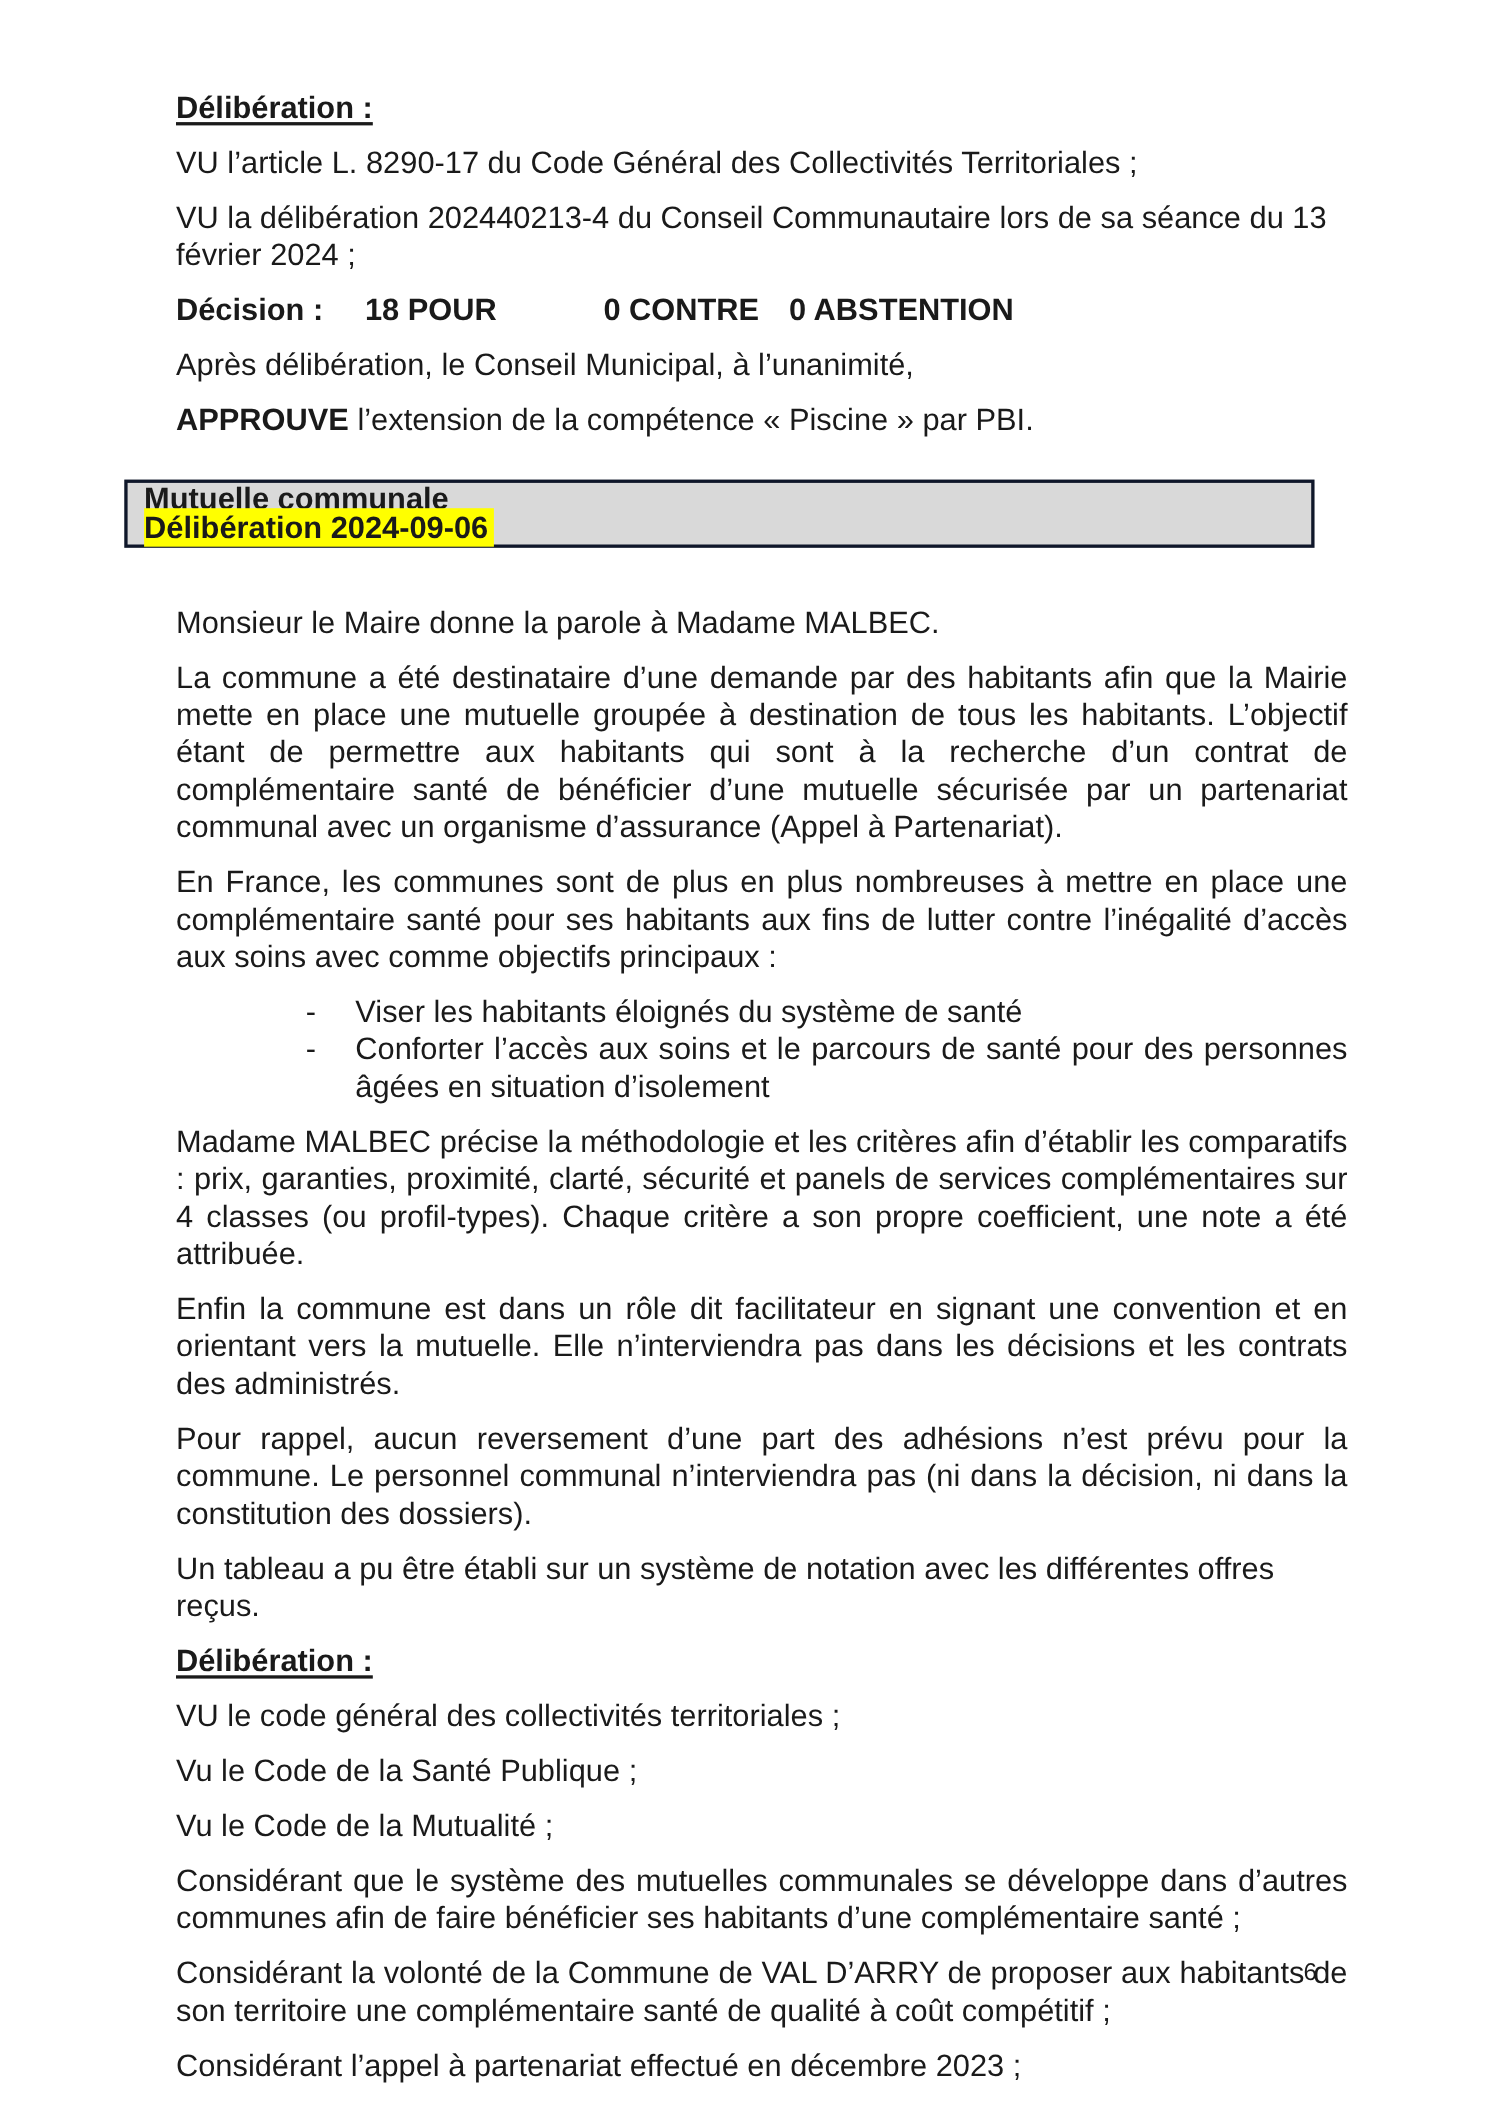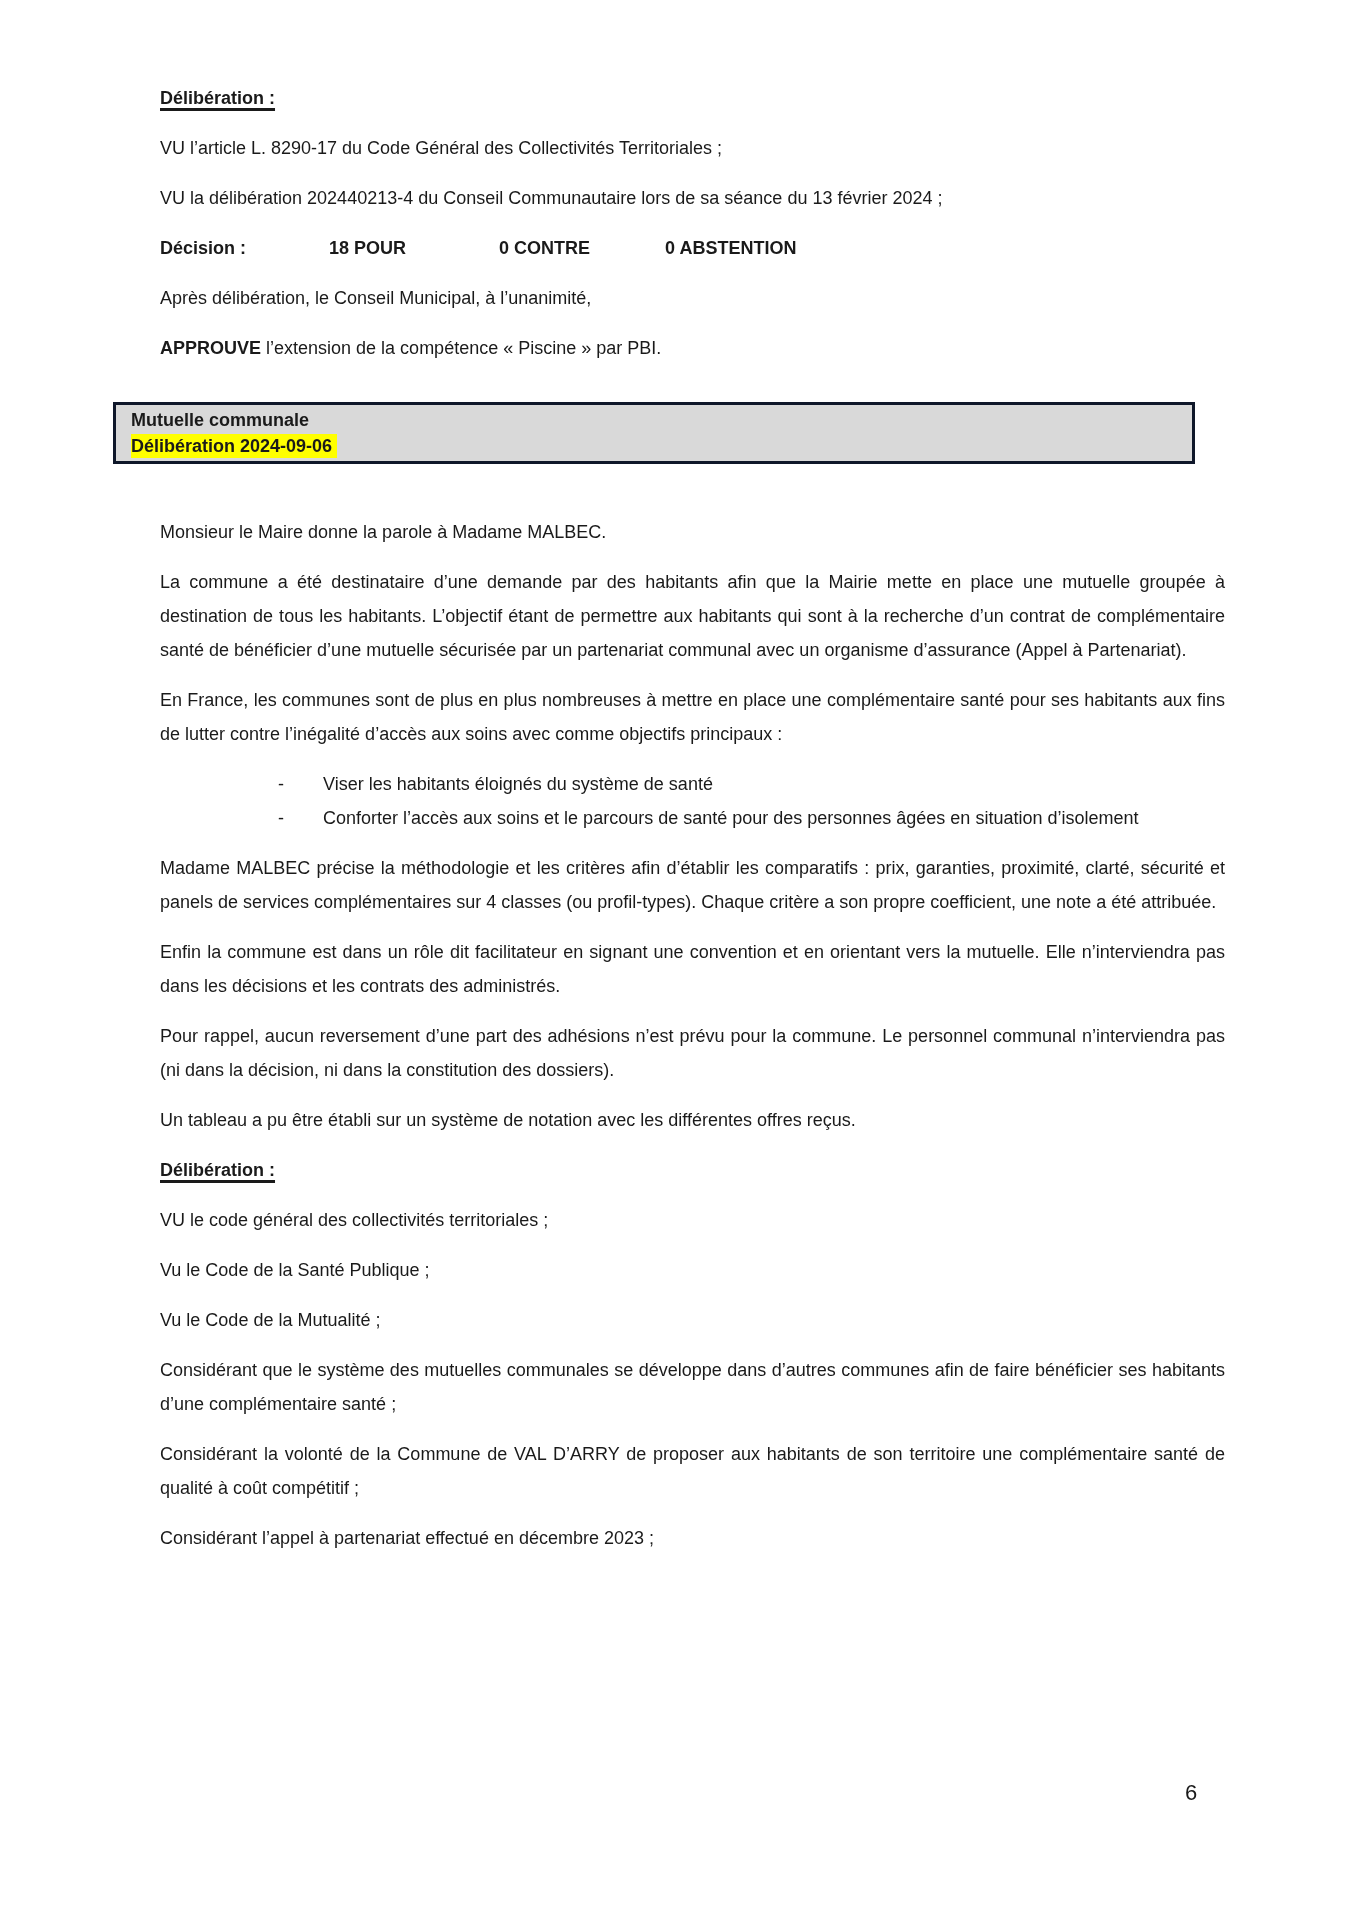--- a/index.html
+++ b/index.html
@@ -7,37 +7,37 @@
     position:relative;
     width:1357px;
     height:1920px;
     background:#ffffff;
     font-family:"Liberation Sans","DejaVu Sans",sans-serif;
     color:#1a1a1a;
     overflow:hidden;
   }
   .content{
     padding:81px 132px 0 160px;
-    font-size:18px;
+    font-size:28px;
     line-height:34px;
   }
   .para{margin:0 0 16px 0;}
   .just{text-align:justify;}
   .doc-heading{
     font-weight:bold;
     text-decoration:underline;
     text-decoration-thickness:2.5px;
     text-underline-offset:4px;
     margin:0 0 16px 0;
   }
   .decision-line{font-weight:bold;margin:0 0 16px 0;}
   .decision-line .cell{display:inline-block;}
   .cell-label{width:164px;}
   .cell-pour{width:165px;}
-  .cell-contre{width:161px;}
+  .cell-contre{width:161px;margin-left:44px;}
   .bold{font-weight:bold;}
   .banner{
     box-sizing:border-box;
     margin:37px 0 51px -47px;
     width:1082px;
     background:#d9d9d9;
     border:3px solid #0f172a;
     padding:2px 0 2px 15px;
     line-height:26px;
     font-weight:bold;

